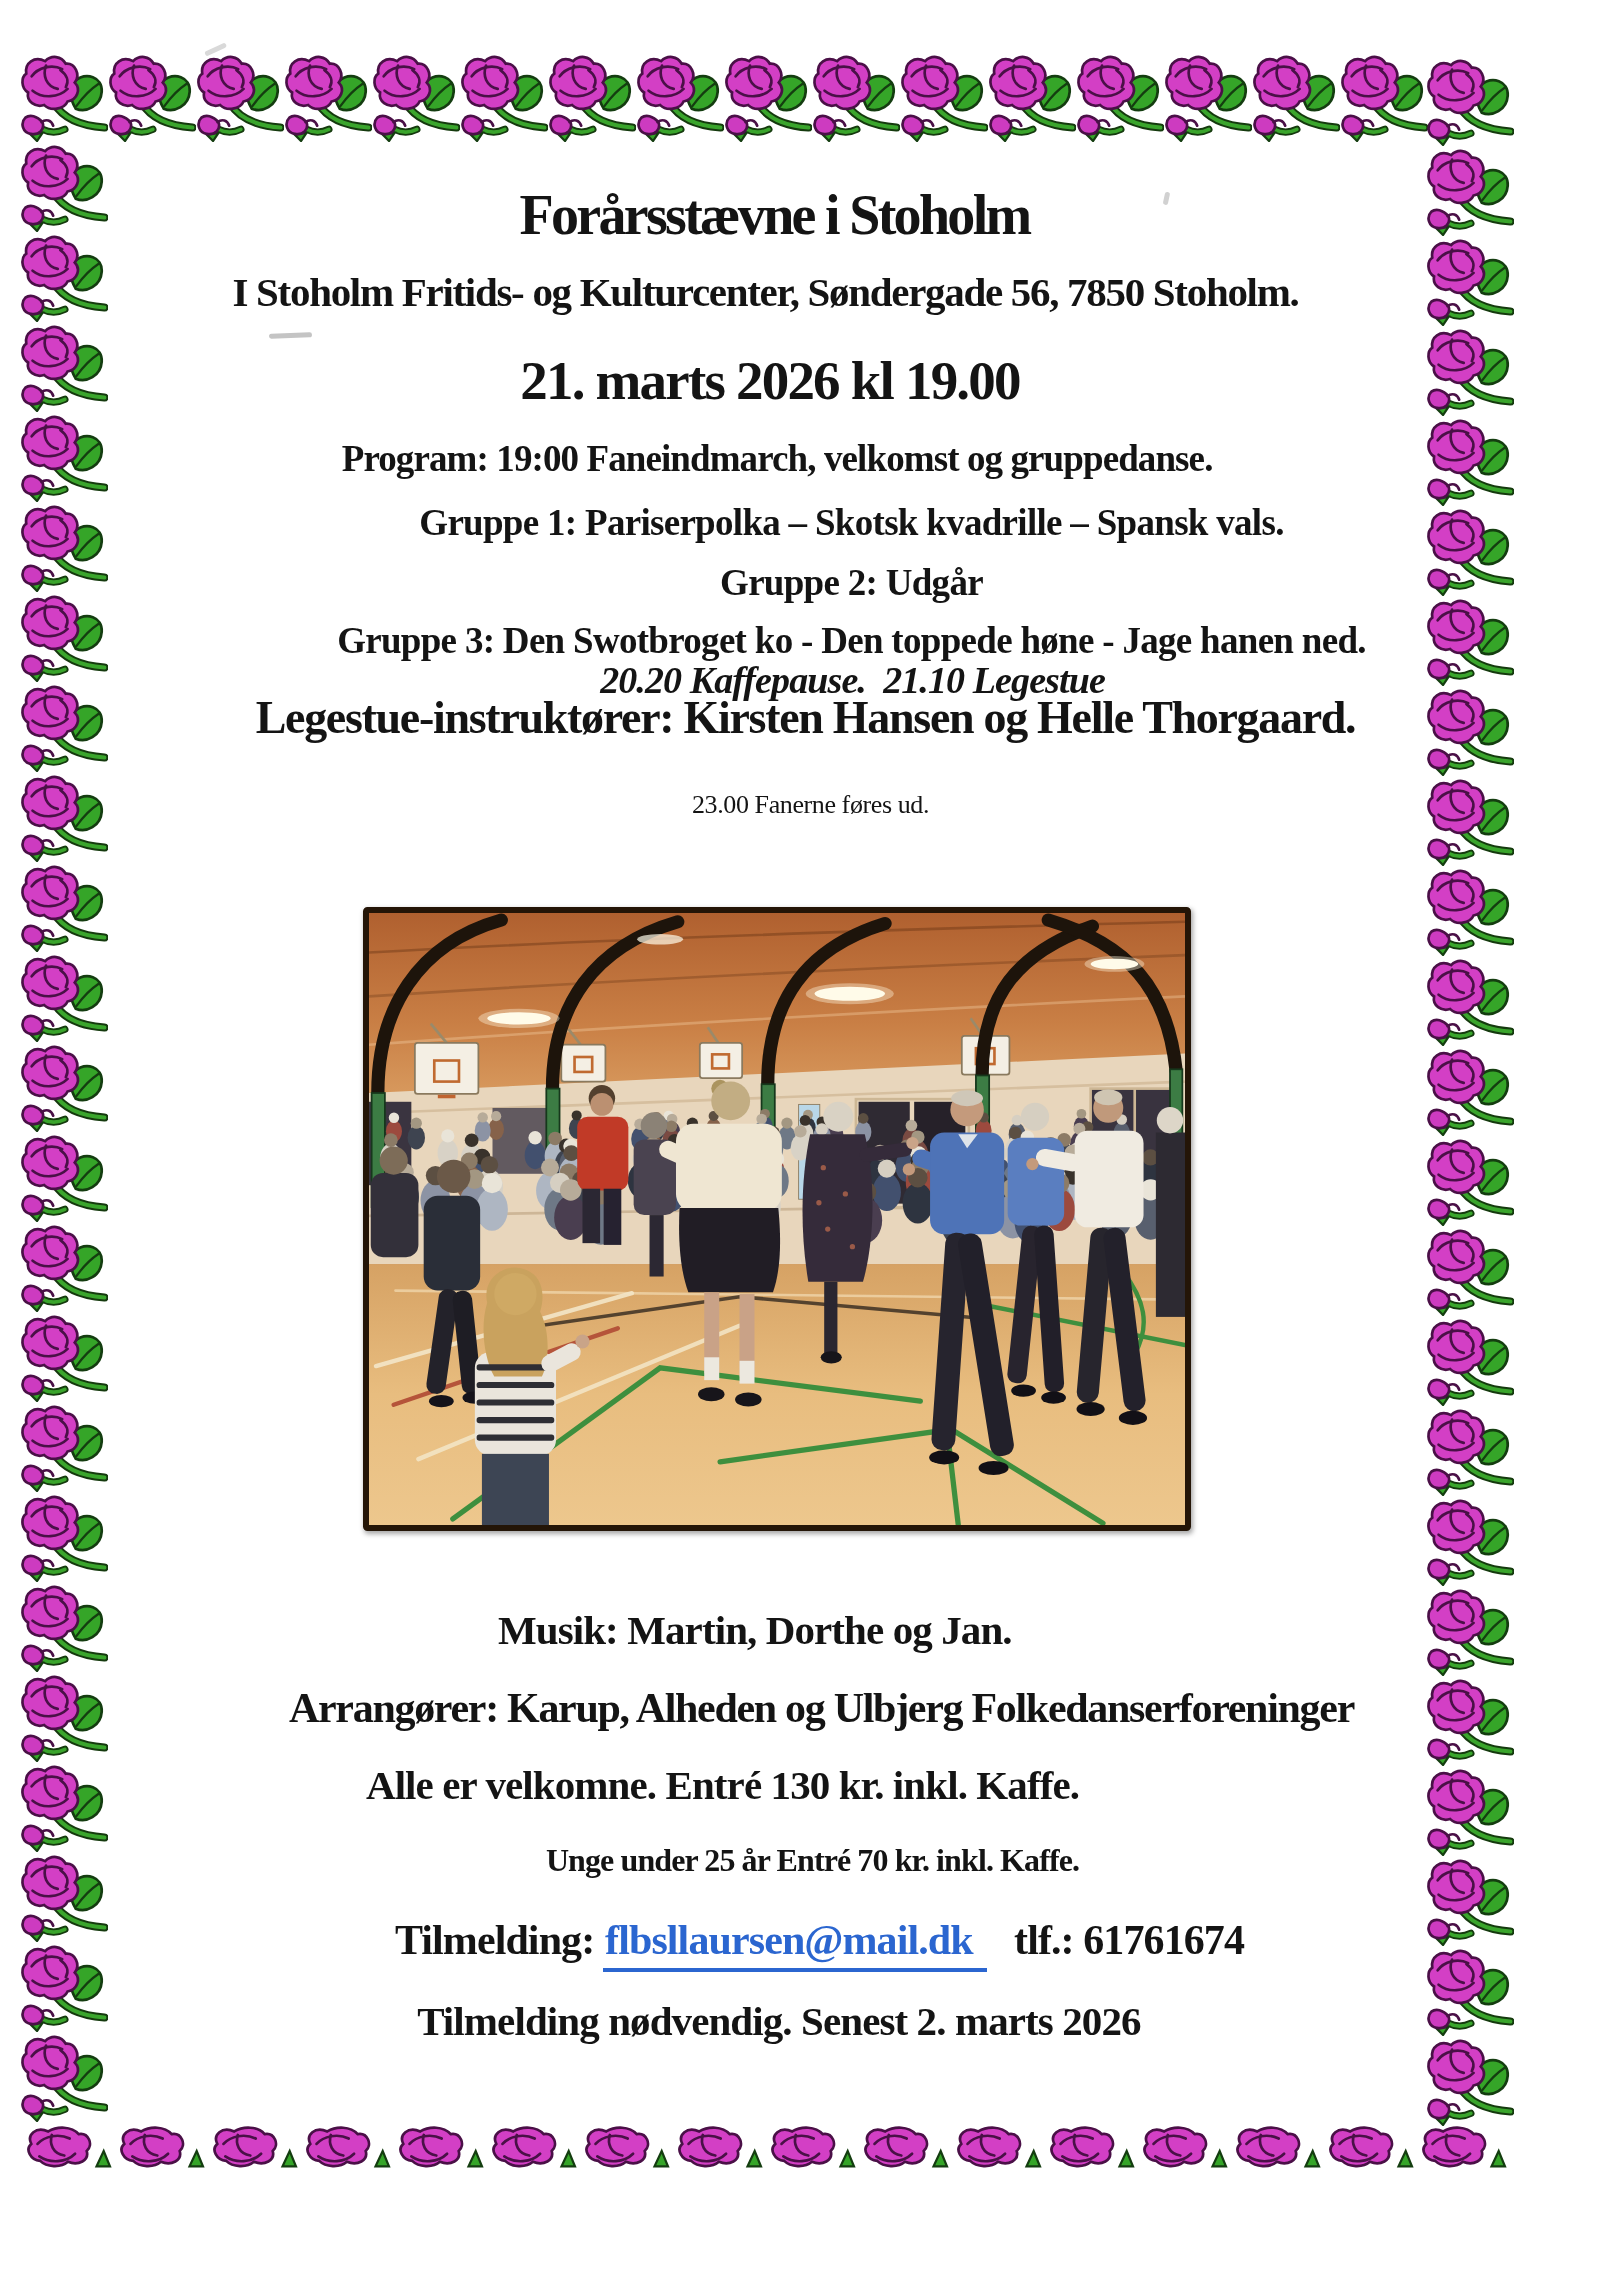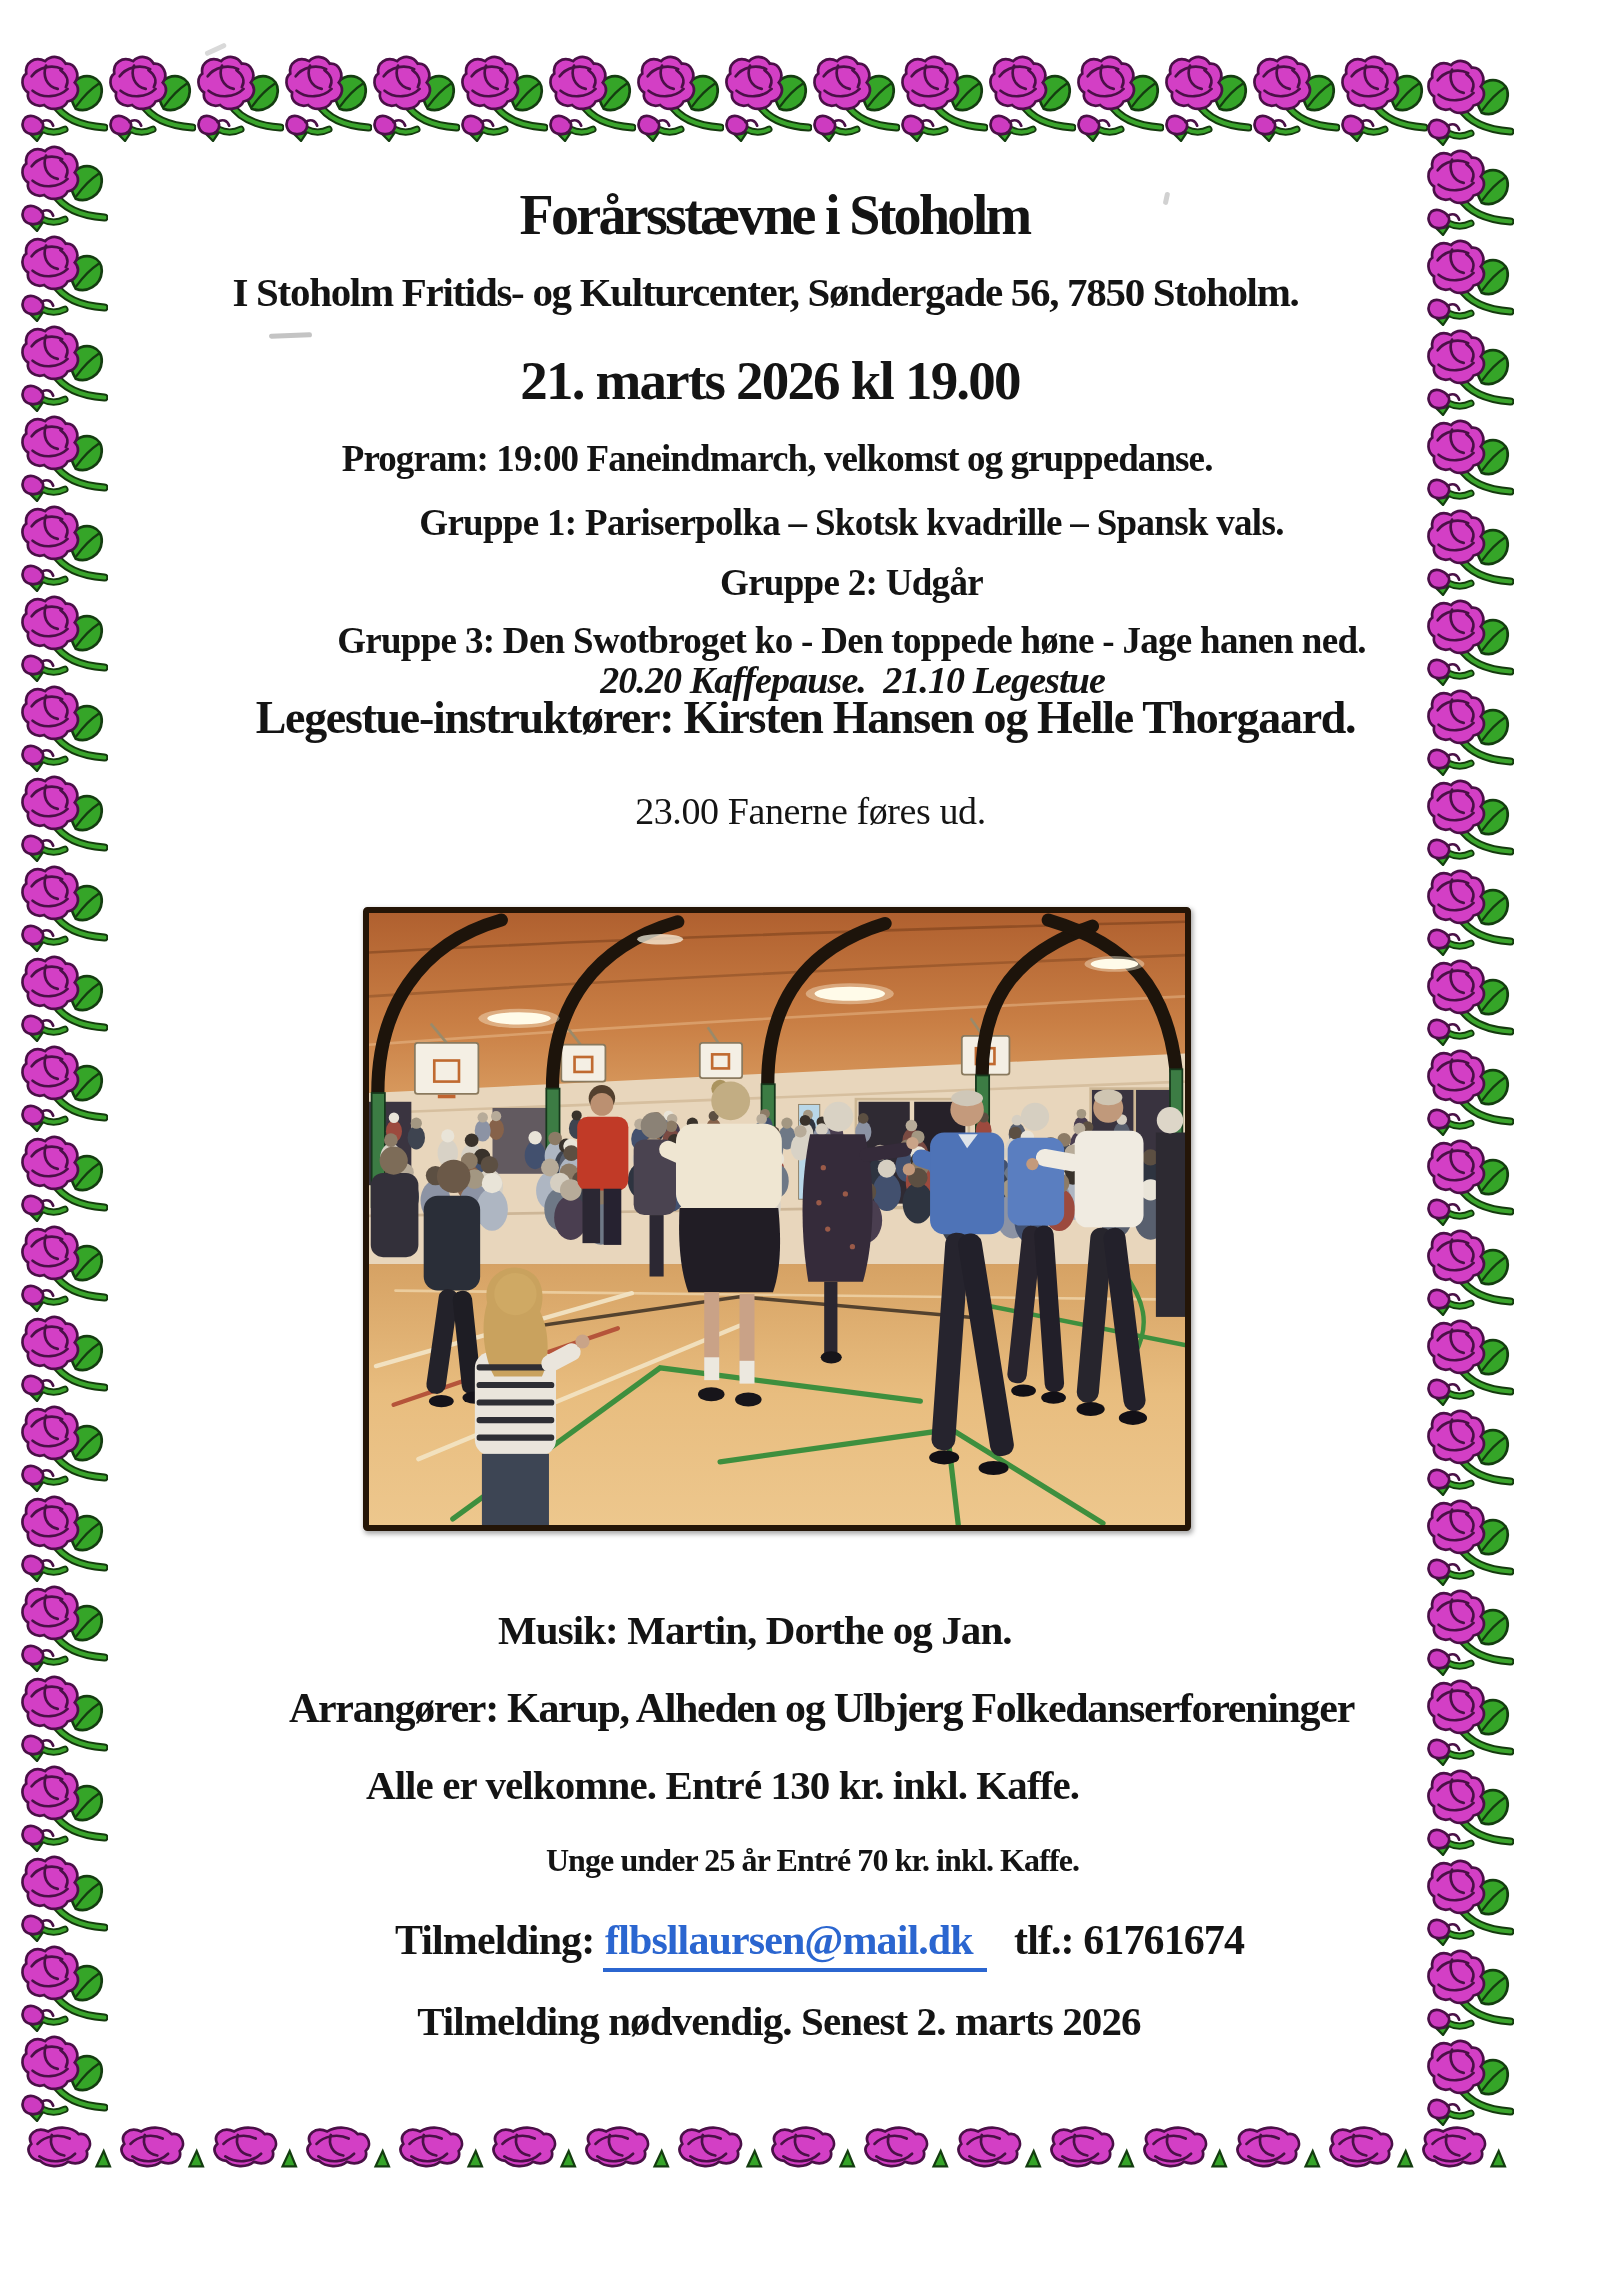--- a/index.html
+++ b/index.html
@@ -9,21 +9,21 @@
   .line{position:absolute;left:107px;width:1317px;margin:0;text-align:center;
         line-height:1.12;font-weight:600;letter-spacing:-0.9px;white-space:nowrap;}
   .title{top:184px;font-size:56px;font-weight:700;letter-spacing:-2.7px;transform:translateX(9px);}
   .venue{top:270px;font-size:41px;letter-spacing:-1.3px;}
   .date{top:342px;font-size:55px;font-weight:700;letter-spacing:-1.8px;transform:translateX(4.5px);margin-top:8px;}
   .program{top:438px;font-size:37px;font-weight:700;transform:translateX(11.6px);}
   .group{text-align:center;padding-left:86px;font-size:37px;font-weight:600;letter-spacing:-0.7px;}
   .g1{top:502px;} .g2{top:562px;} .g3{top:620px;}
   .pause{top:659px;font-size:38px;font-weight:700;font-style:italic;transform:translateX(87px);white-space:pre;}
   .instructors{top:692px;font-size:46px;font-weight:700;transform:translateX(40px);letter-spacing:-1.3px;}
-  .flags{top:790px;font-size:38px;font-weight:400;transform:translateX(45px);letter-spacing:-0.4px;}
+  .flags{top:790px;font-size:26px;font-weight:400;transform:translateX(45px);letter-spacing:-0.4px;}
   .closing{top:838px;font-size:35px;font-weight:400;transform:translateX(49px);letter-spacing:-0.4px;word-spacing:5.4px;}
   .music{top:1608px;font-size:41px;transform:translateX(-10.7px);}
   .organizers{top:1685px;font-size:42px;transform:translateX(56px);letter-spacing:-1.3px;}
   .entry-all{top:1763px;font-size:41px;transform:translateX(-43px);}
   .entry-young{top:1843px;font-size:32px;transform:translateX(47px);}
   .signup{top:1917px;font-size:42px;transform:translateX(54px);}
   .deadline{top:1999px;font-size:41px;transform:translateX(13.4px);}
   .signup a{color:#2b66d0;text-decoration:none;border-bottom:4.5px solid #2b66d0;
             padding:0 14.3px 4.5px 1.8px;margin-left:9px;}
   .signup .phone{margin-left:27px;}

